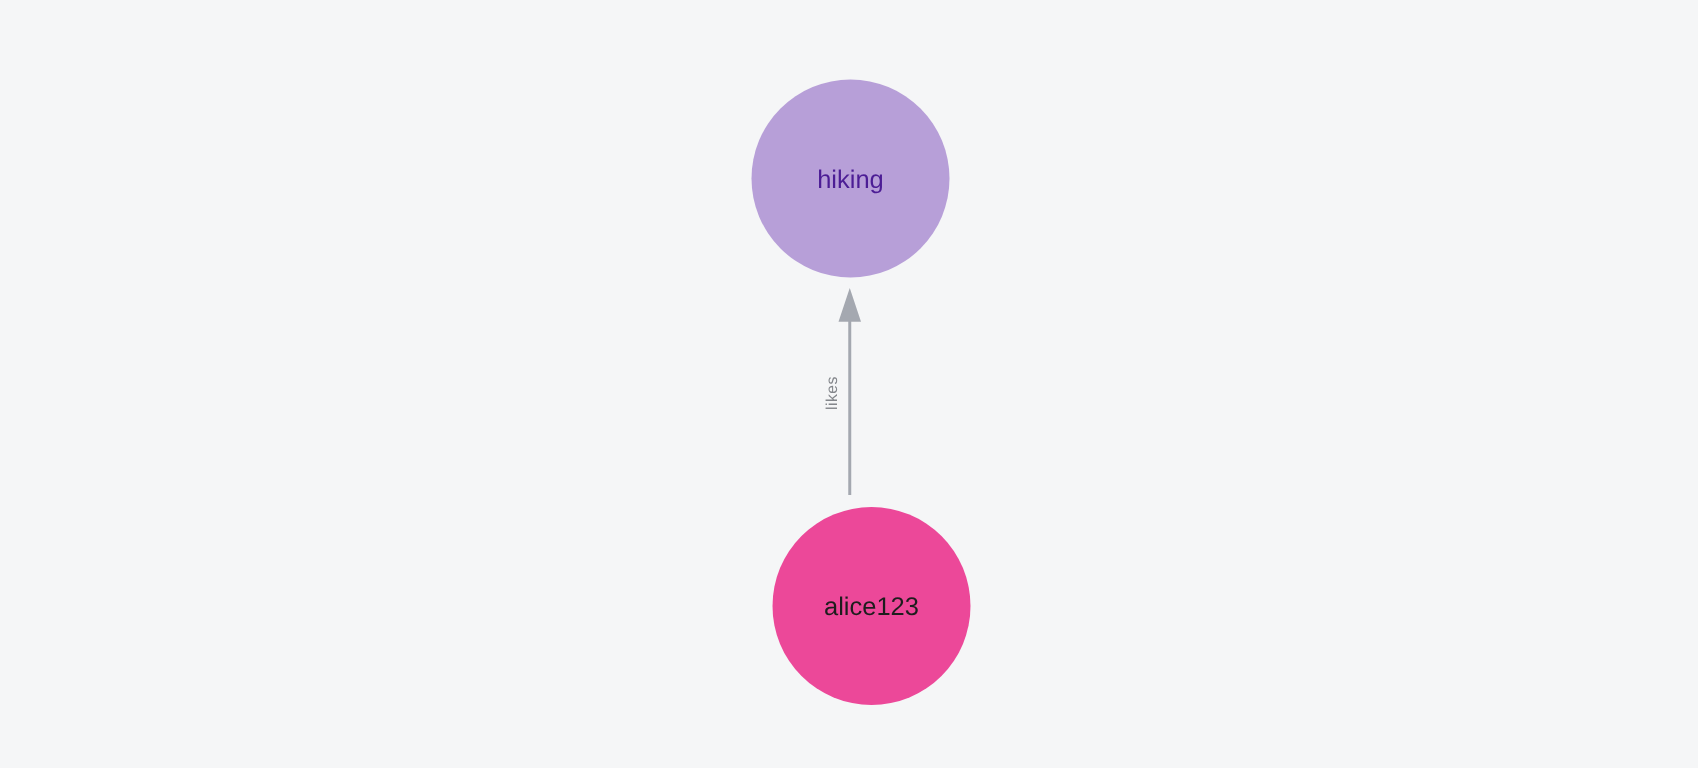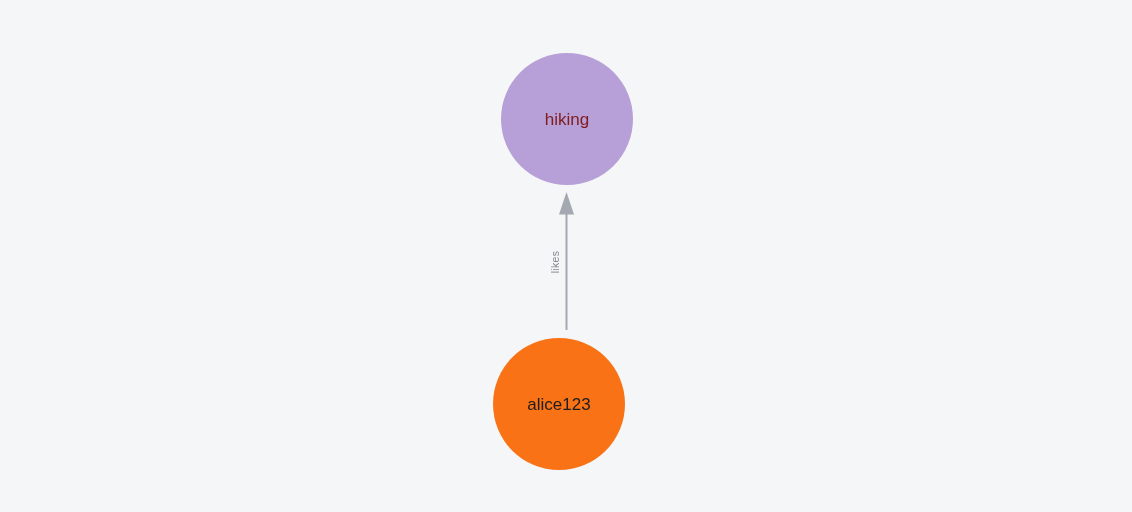--- a/index.html
+++ b/index.html
@@ -55,21 +55,21 @@
 
 <div class="viewport" style="background: rgb(245, 246, 247); width: 1132px; height: 512px;">
 
   <svg class="edge-svg" viewBox="0 0 1132 512" xmlns="http://www.w3.org/2000/svg">
     <line x1="566.5" y1="330" x2="566.5" y2="211" stroke-width="2" stroke="#a4a8b0"></line>
     <polygon points="566.5,192 559,214.5 574,214.5" fill="#a4a8b0"></polygon>
   </svg>
 
   <div class="edge-label" style="color: rgb(131, 134, 139);">likes</div>
 
-  <div class="node" style="left: 501px; top: 53px; width: 132px; height: 132px; background: rgb(183, 159, 216); color: #7f1d1d;">
+  <div class="node" style="left: 501px; top: 53px; width: 132px; height: 132px; background: rgb(183, 159, 216); color: #4c1d95;">
     <span>hiking</span>
   </div>
 
-  <div class="node" style="left: 493px; top: 338px; width: 132px; height: 132px; background: #f97316; color: rgb(29, 29, 29);">
+  <div class="node" style="left: 515px; top: 338px; width: 132px; height: 132px; background: #ec4899; color: rgb(29, 29, 29);">
     <span>alice123</span>
   </div>
 
 </div>
 
 </body></html>

